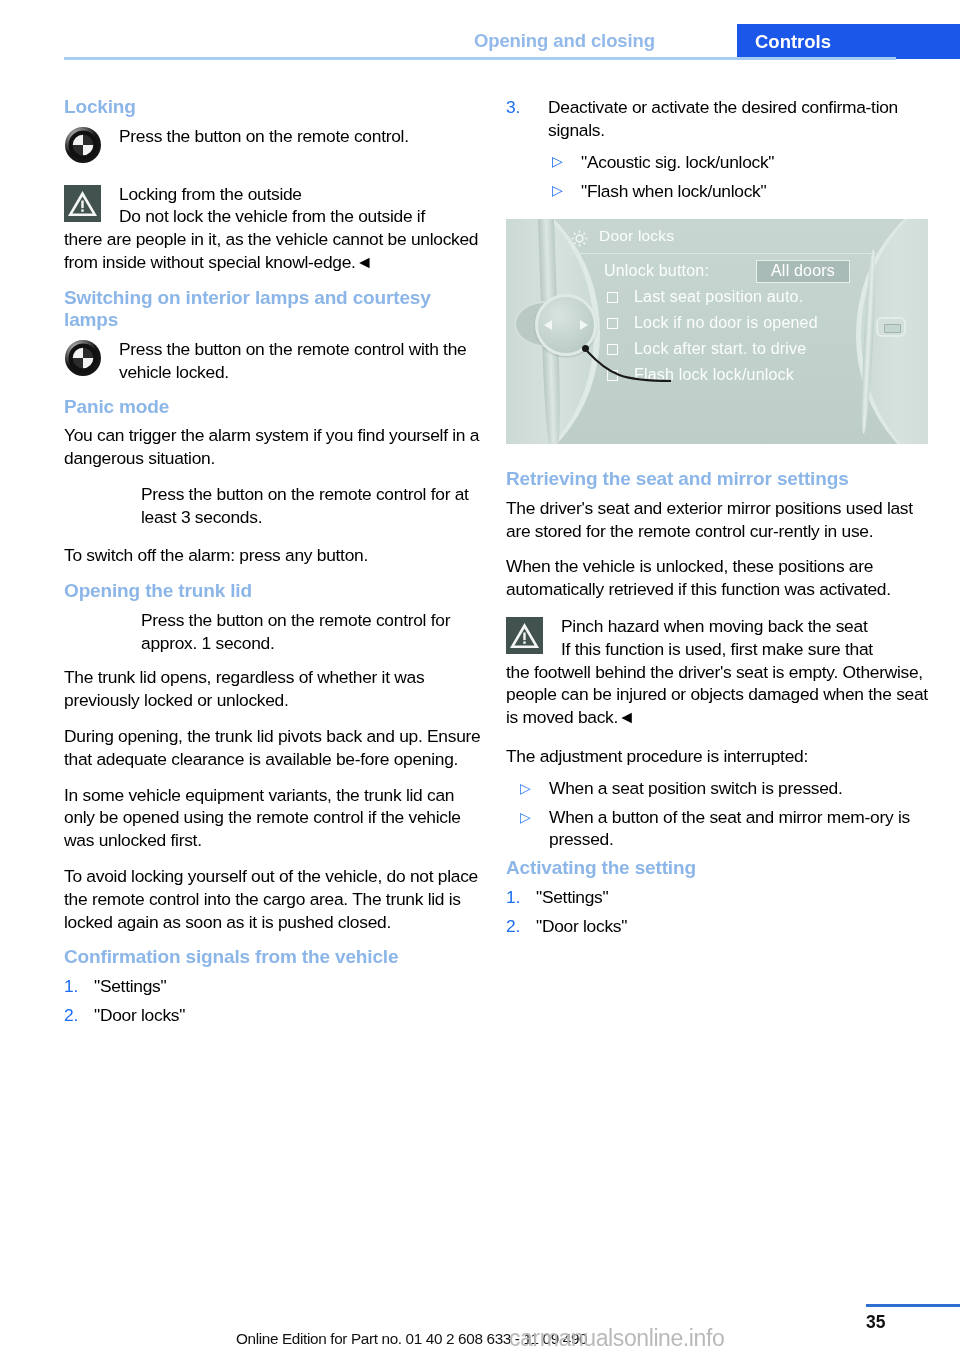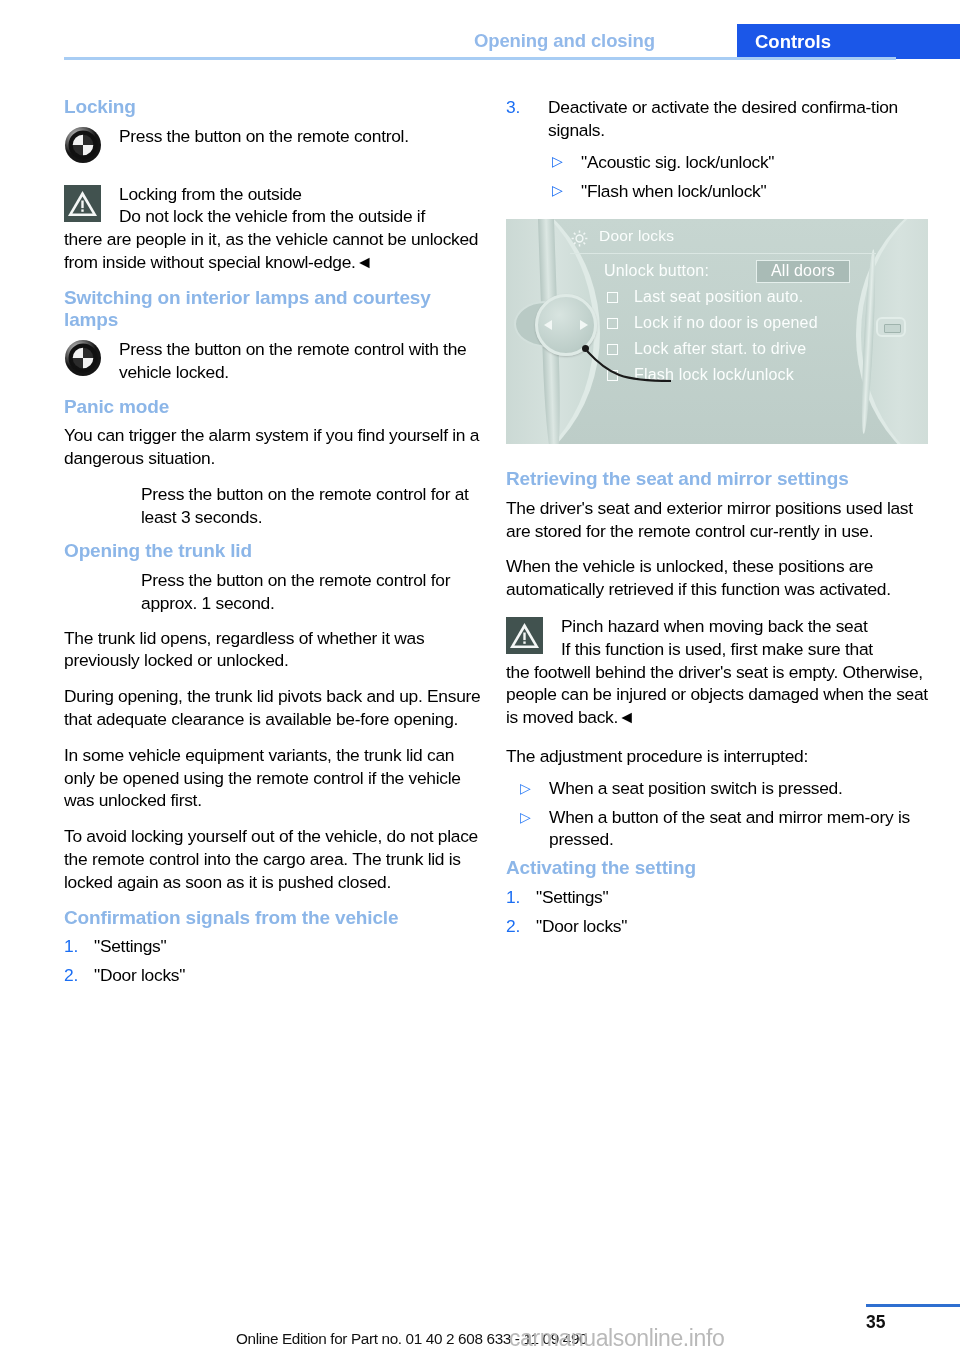--- a/index.html
+++ b/index.html
@@ -416,20 +416,21 @@
           <path d="M3 7 h5 L15 2 v16 L8 13 H3 Z" fill="#ffffff"></path>
           <path d="M19 5 a7 7 0 0 1 0 10" stroke="#ffffff" stroke-width="2" fill="none" stroke-linecap="round"></path>
           <path d="M23 2.5 a11 11 0 0 1 0 15" stroke="#ffffff" stroke-width="2" fill="none" stroke-linecap="round"></path>
           <path d="M27 0.5 a14.5 14.5 0 0 1 0 19" stroke="#ffffff" stroke-width="2" fill="none" stroke-linecap="round"></path>
         </svg>
       </span>
     </span>
     <div class="tx" style="margin-left:77px;">Press the button on the remote control for at least 3 seconds.</div>
   </div>
 
+  <p class="body" style="margin-top:16px;">To switch off the alarm: press any button.</p>
 
   <h2 class="sec sp-before">Opening the trunk lid</h2>
 
   <div class="iconblock">
     <span class="ic">
       <span class="btn-ico" style="width:62px;height:31px;">
         <svg width="40" height="20" viewBox="0 0 40 20">
           <path d="M4 13 q0-4 5-5 l4-4 q5-2 10 0 l6 4 q6 1 7 5 l-1 2 h-4 a3 3 0 0 0-6 0 h-9 a3 3 0 0 0-6 0 H4 Z" fill="none" stroke="#ffffff" stroke-width="1.9" stroke-linejoin="round"></path>
           <circle cx="12" cy="15.6" r="2.6" fill="none" stroke="#ffffff" stroke-width="1.8"></circle>
           <circle cx="28" cy="15.6" r="2.6" fill="none" stroke="#ffffff" stroke-width="1.8"></circle>

